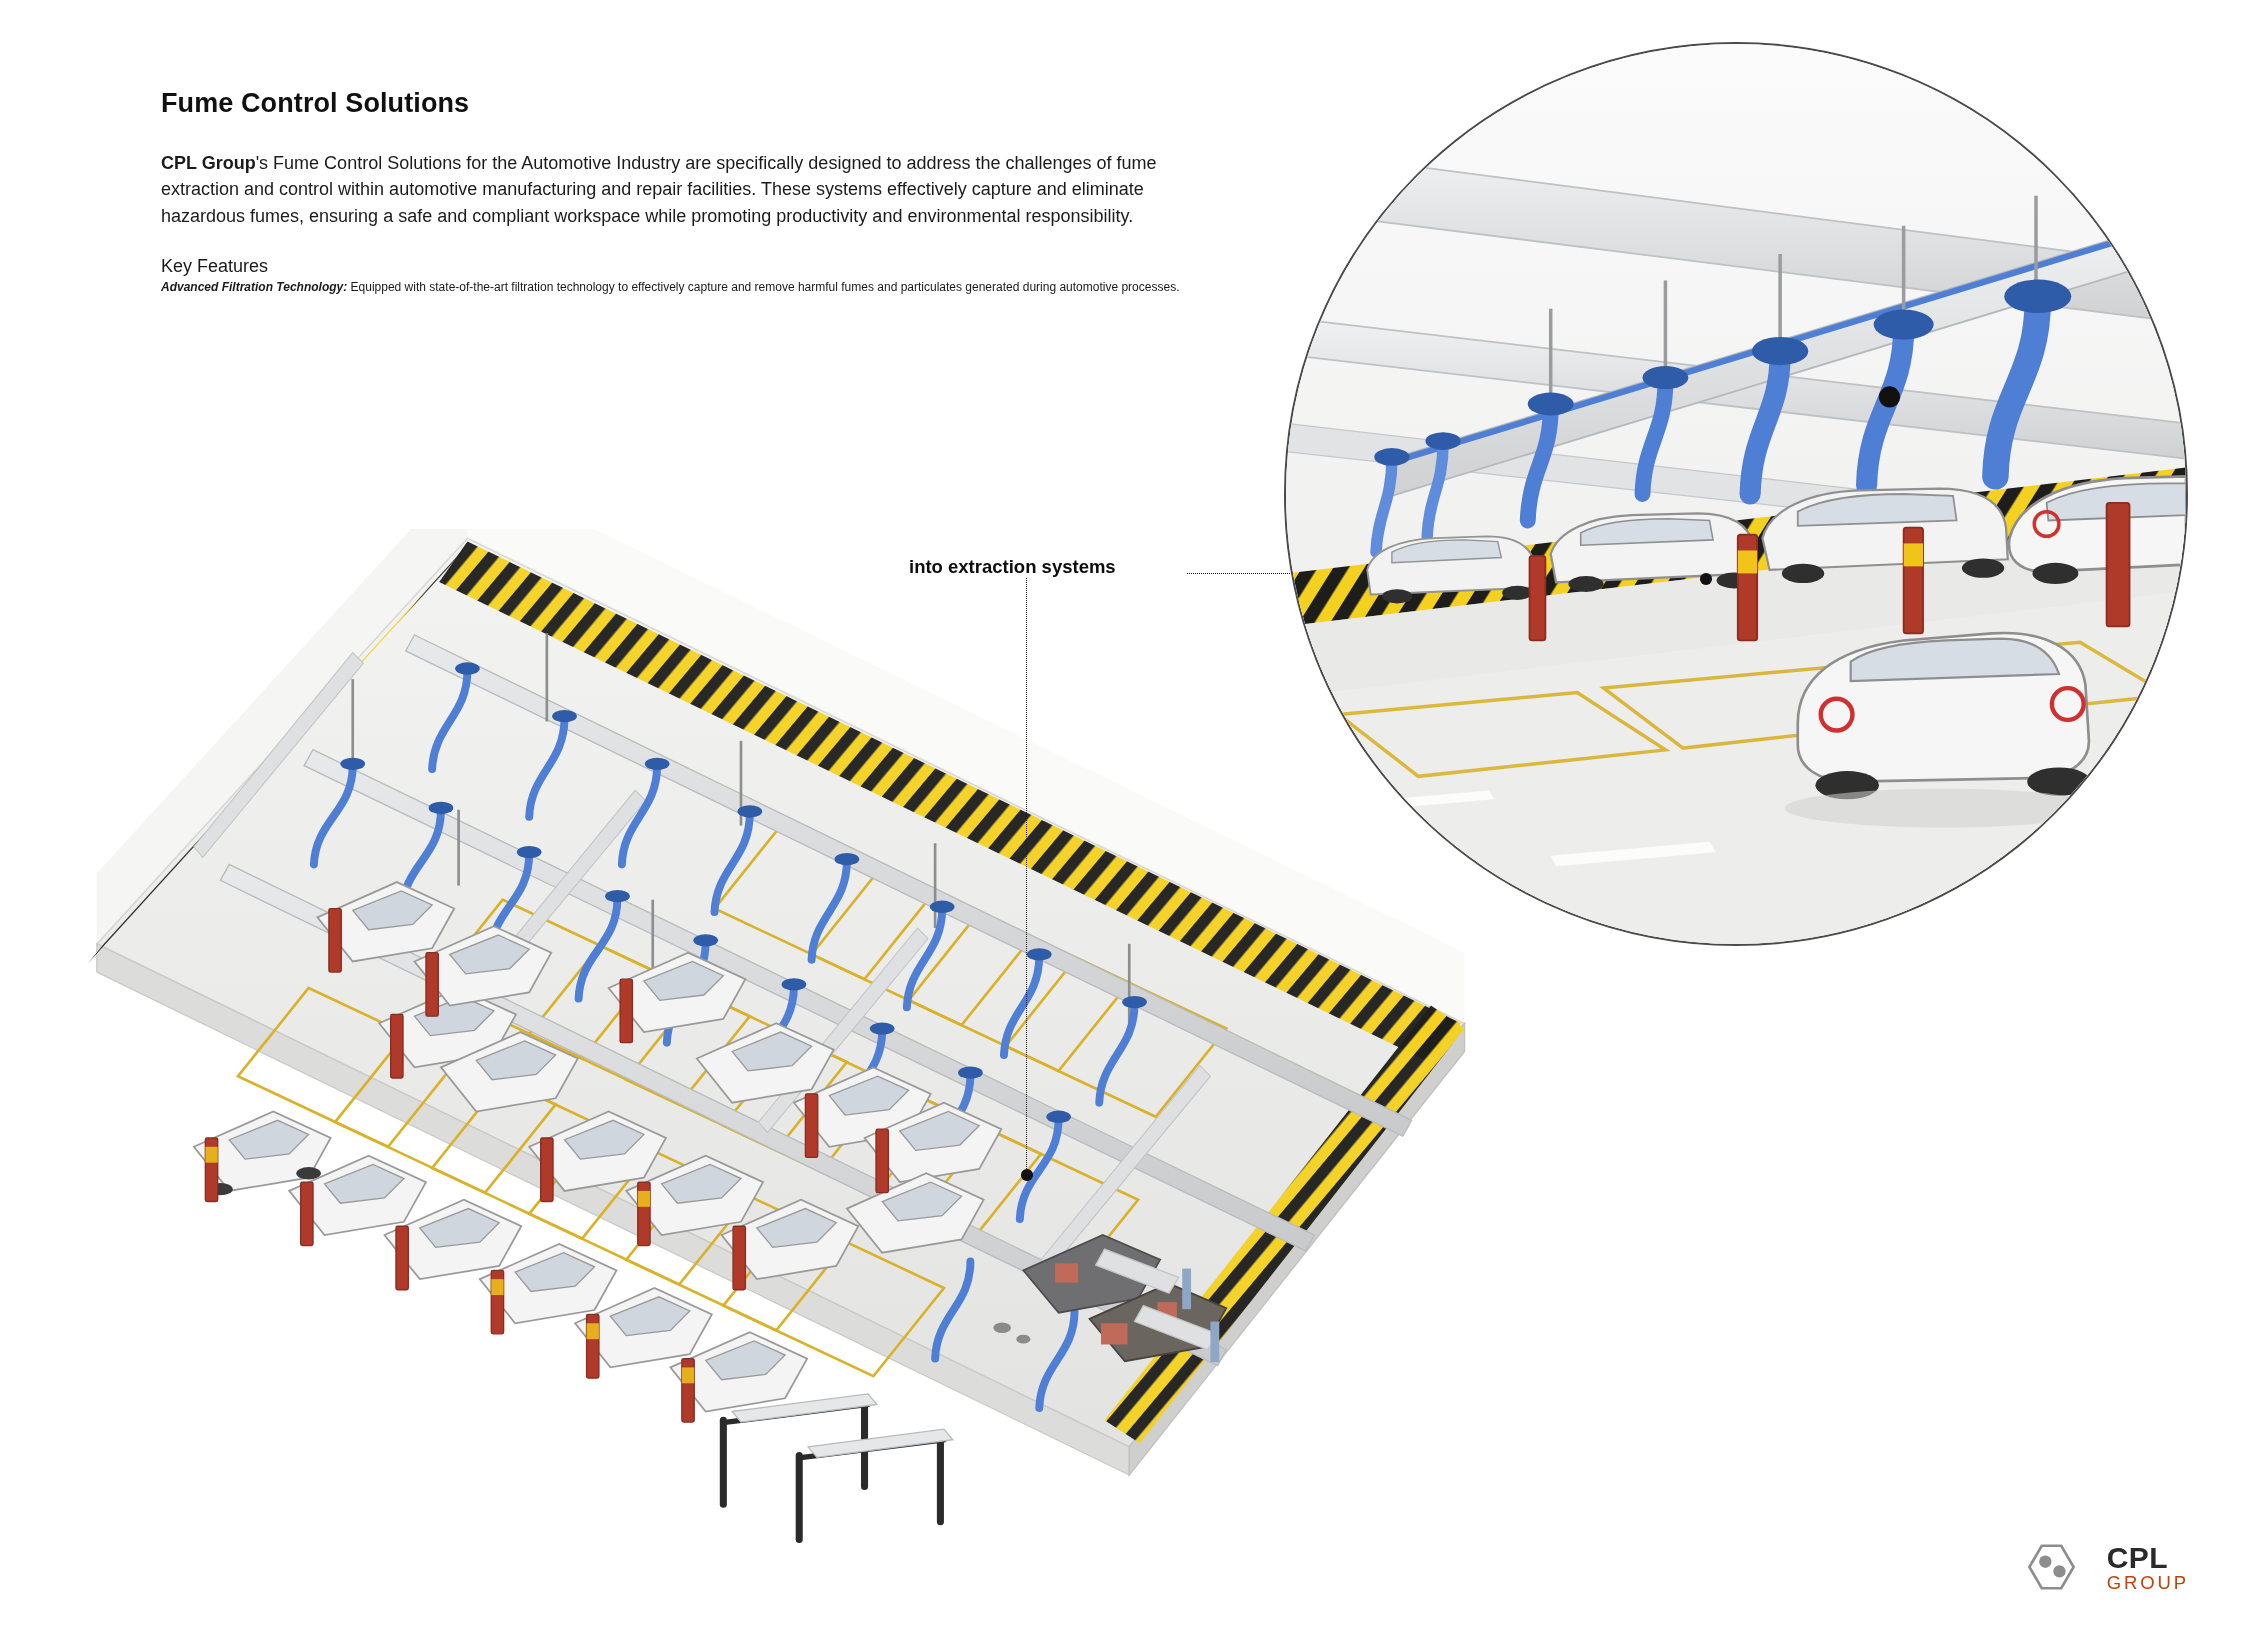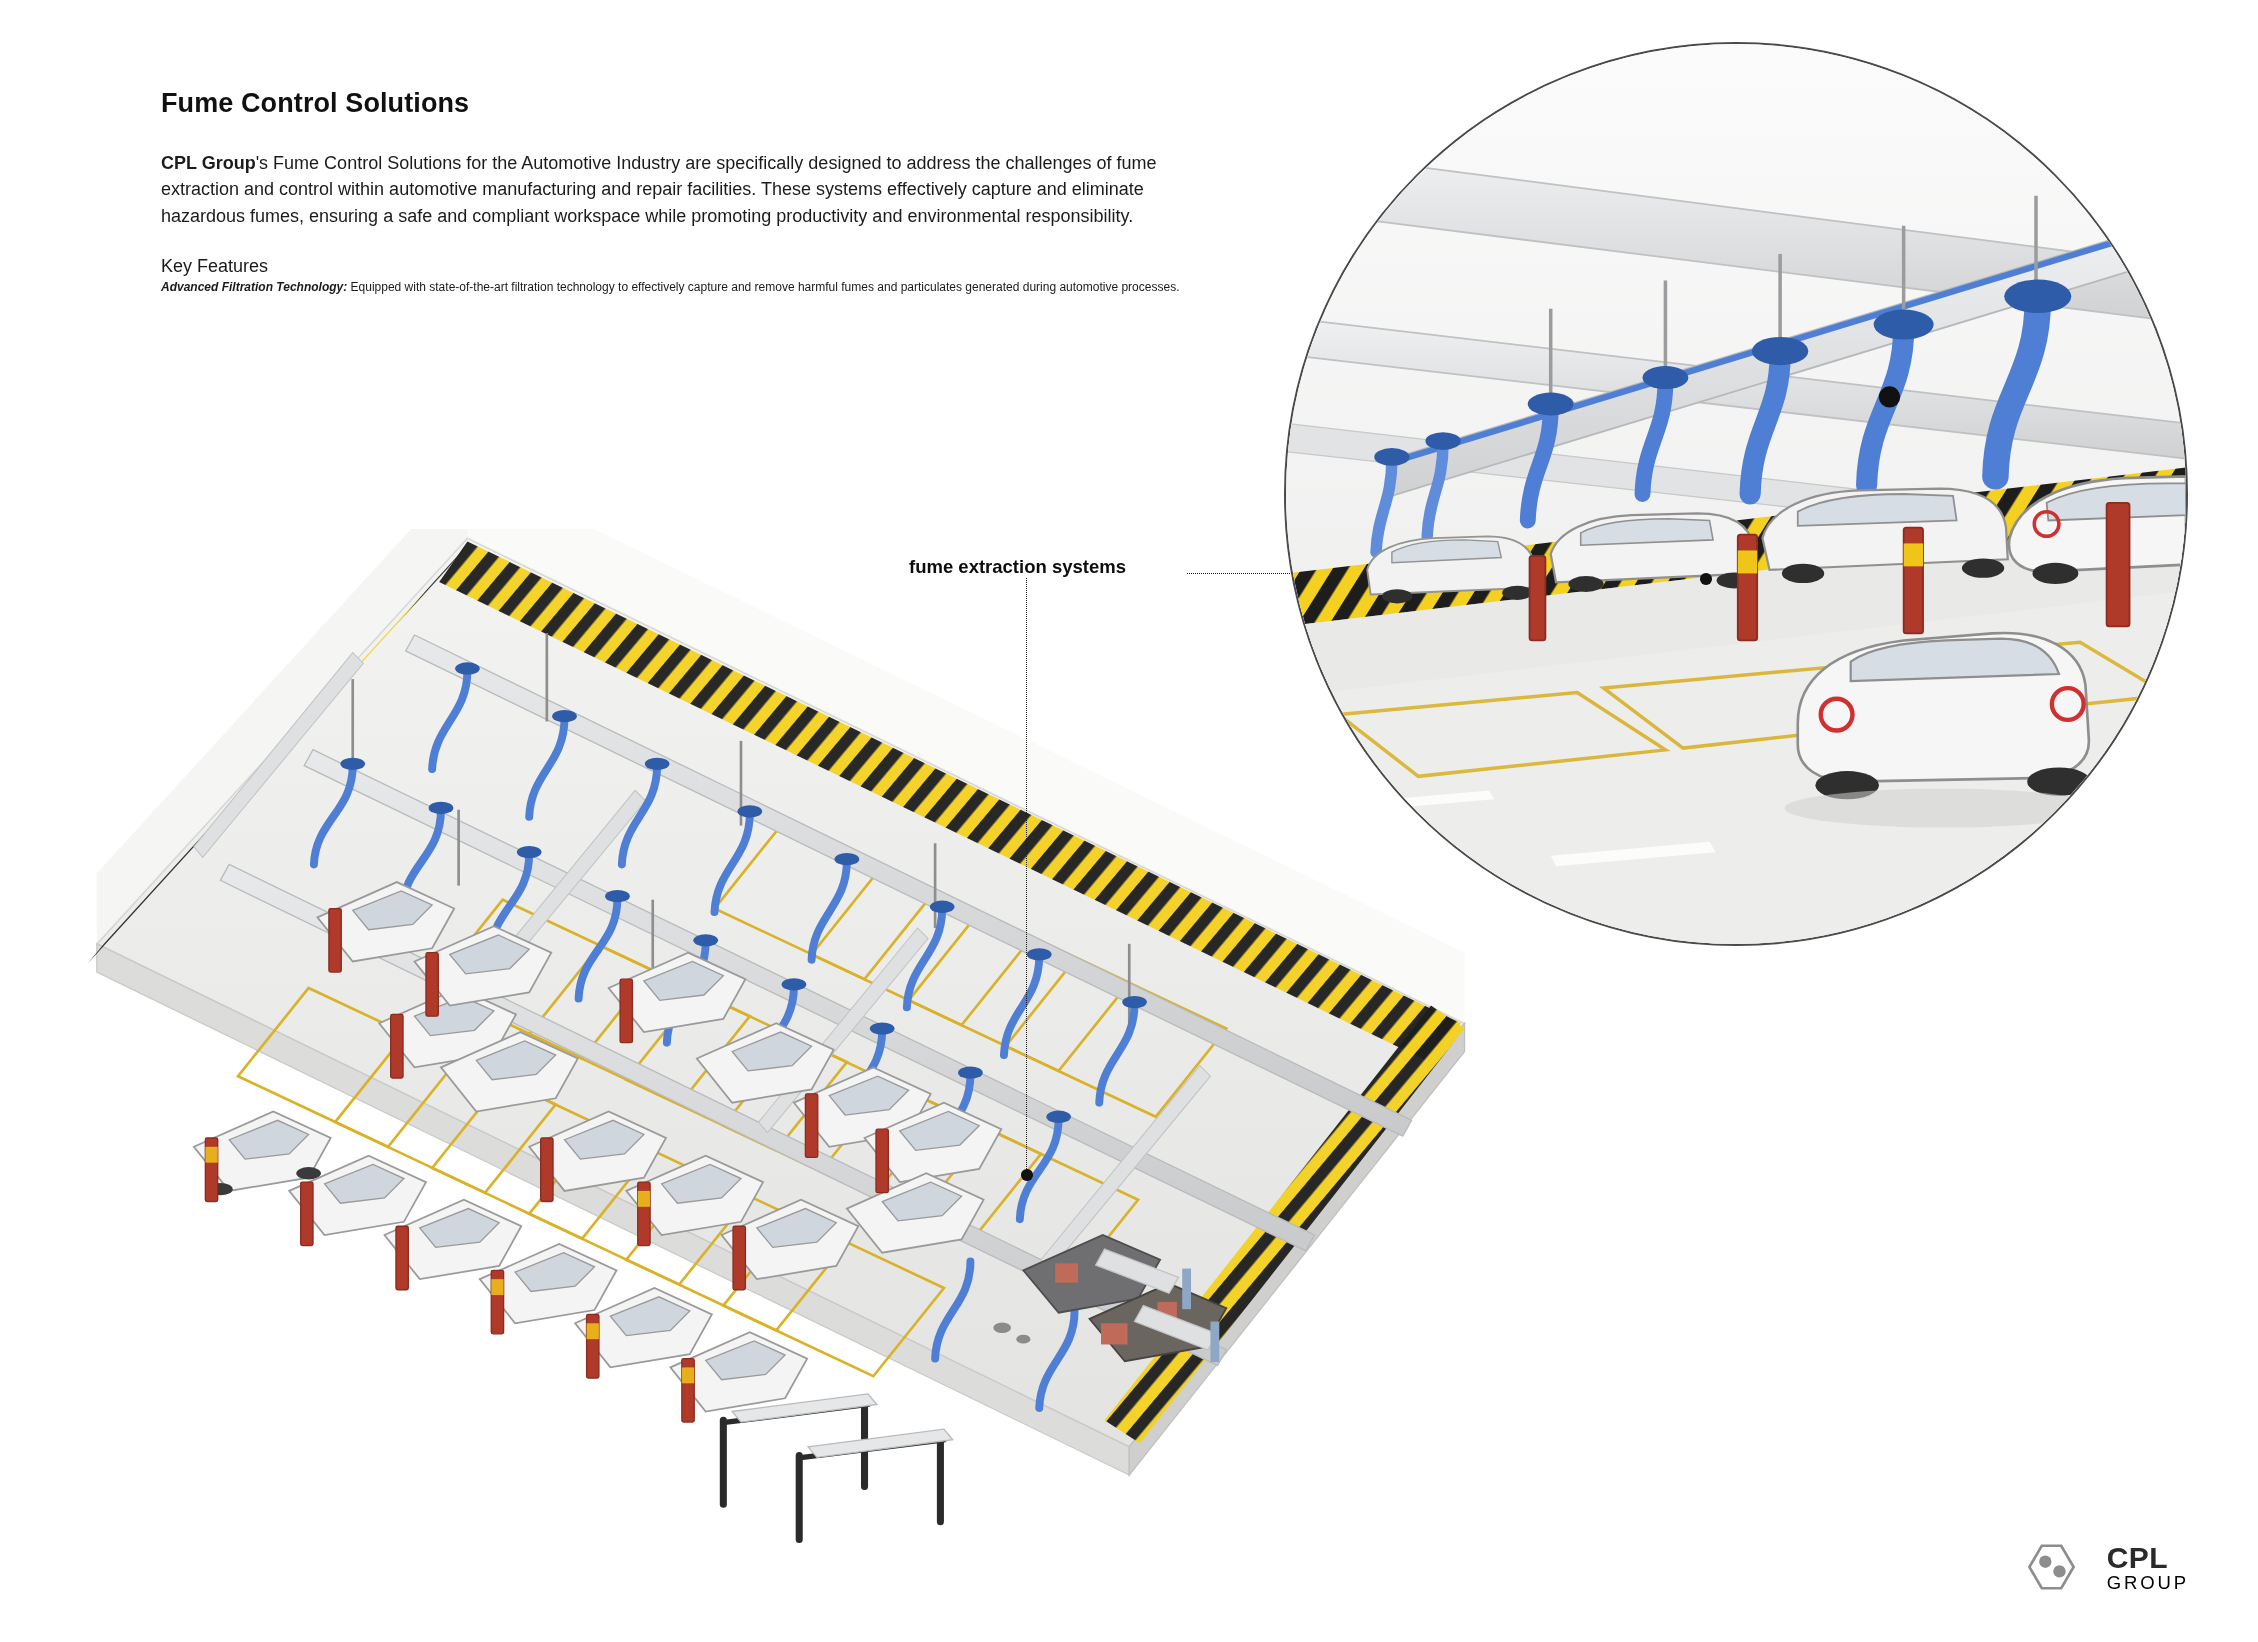--- a/index.html
+++ b/index.html
@@ -132,21 +132,21 @@
     display: block;
     font-size: 30px;
     font-weight: bold;
     letter-spacing: 0.4px;
     color: #2a2a2a;
   }
   .logo-text .l2 {
     display: block;
     font-size: 18.5px;
     letter-spacing: 2.9px;
-    color: #000000;
+    color: #c2410c;
     margin-top: 0.9px;
   }
 </style>
 </head>
 <body>
 
 <div class="text-col">
   <h1 class="doc-title">Fume Control Solutions</h1>
 
   <p class="para"><span class="brand">CPL Group</span><span>'s Fume Control Solutions for the Automotive Industry are specifically designed to address the challenges of fume extraction and control within automotive manufacturing and repair facilities. These systems effectively capture and eliminate hazardous fumes, ensuring a safe and compliant workspace while promoting productivity and environmental responsibility.</span></p>
@@ -407,21 +407,21 @@
       <rect x="1212" y="876" width="22" height="18" fill="#c06a5a"></rect>
       <polygon points="1152,816 1236,848 1225,866 1142,834" fill="#dfe0e1" stroke="#c2c4c5" stroke-width="1.5"></polygon>
       <polygon points="1196,880 1280,912 1269,930 1186,898" fill="#dfe0e1" stroke="#c2c4c5" stroke-width="1.5"></polygon>
       <rect x="1240" y="838" width="10" height="46" fill="#8fa7c7"></rect>
       <rect x="1272" y="898" width="10" height="46" fill="#8fa7c7"></rect>
       <ellipse cx="1036" cy="905" rx="10" ry="6" fill="#8b8b8b"></ellipse>
       <ellipse cx="1060" cy="918" rx="8" ry="5" fill="#8b8b8b"></ellipse>
     </g>
   </svg>
 
-  <div class="callout-label">fume extraction systems</div>
+  <div class="callout-label">into extraction systems</div>
   <div class="leader-h"></div>
   <div class="leader-v"></div>
   <div class="leader-dot"></div>
 
   <div class="callout">
     <svg class="callout-inner" viewBox="0 0 1020 1020">
       <defs>
         <pattern id="hazard2" width="30" height="30" patternUnits="userSpaceOnUse" patternTransform="rotate(32)">
           <rect width="30" height="30" fill="#f4d120"></rect>
           <rect width="15" height="30" fill="#1d1d1b"></rect>

